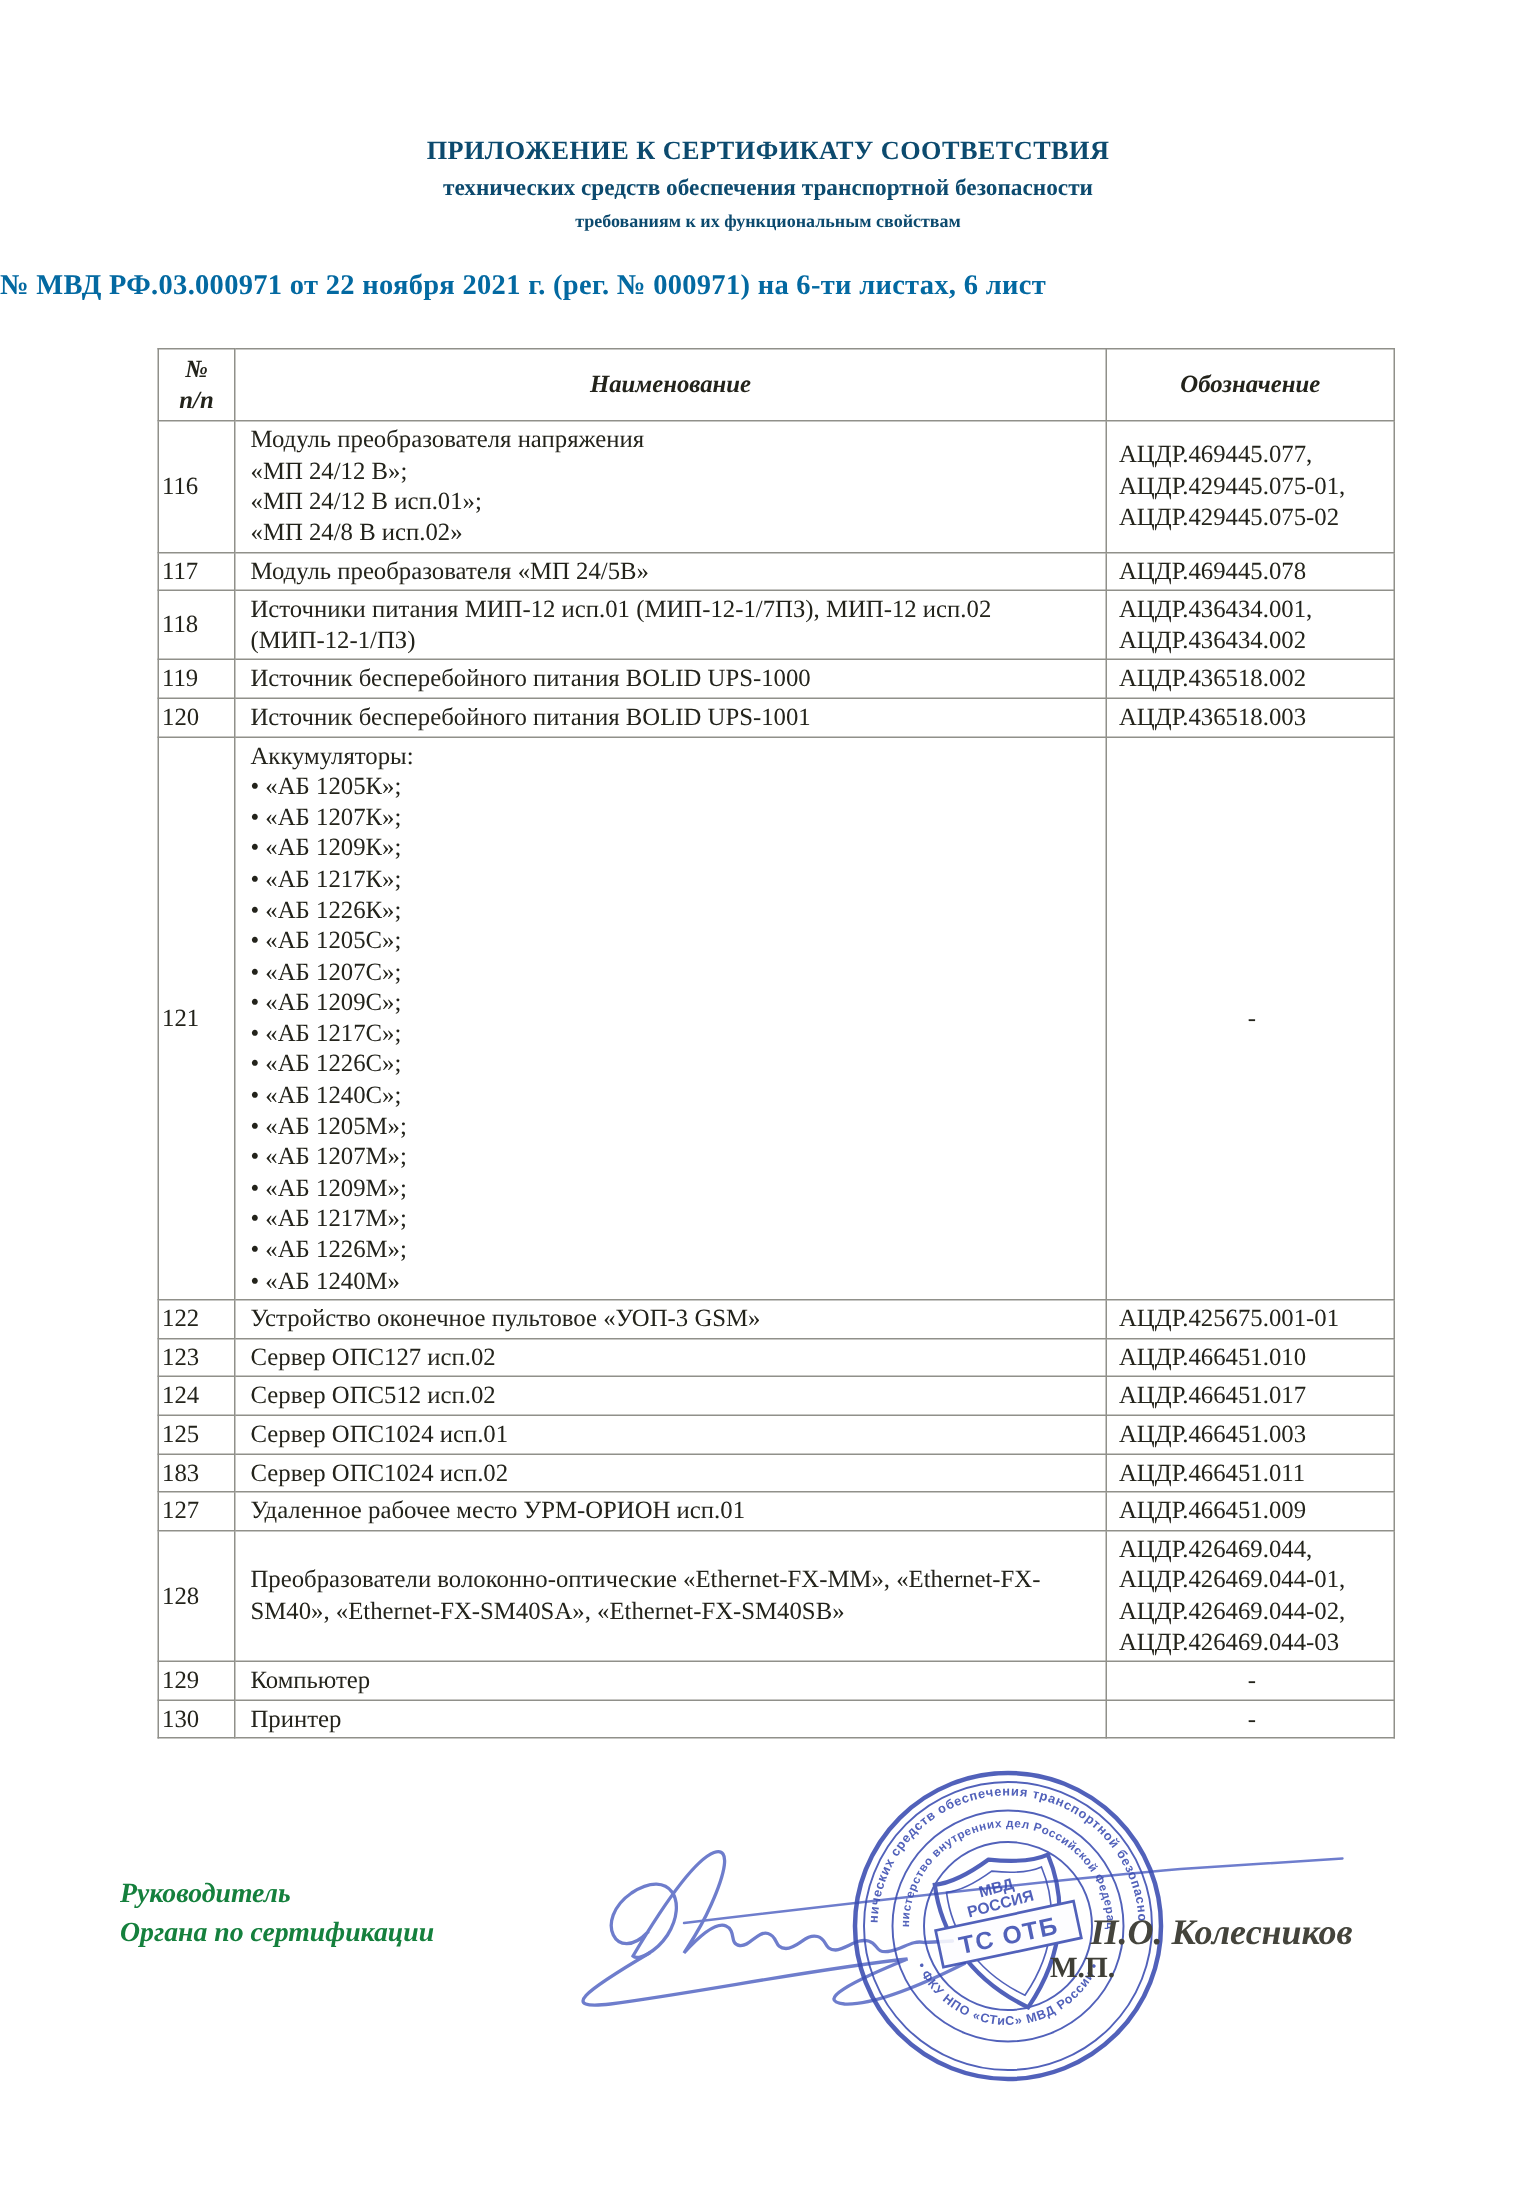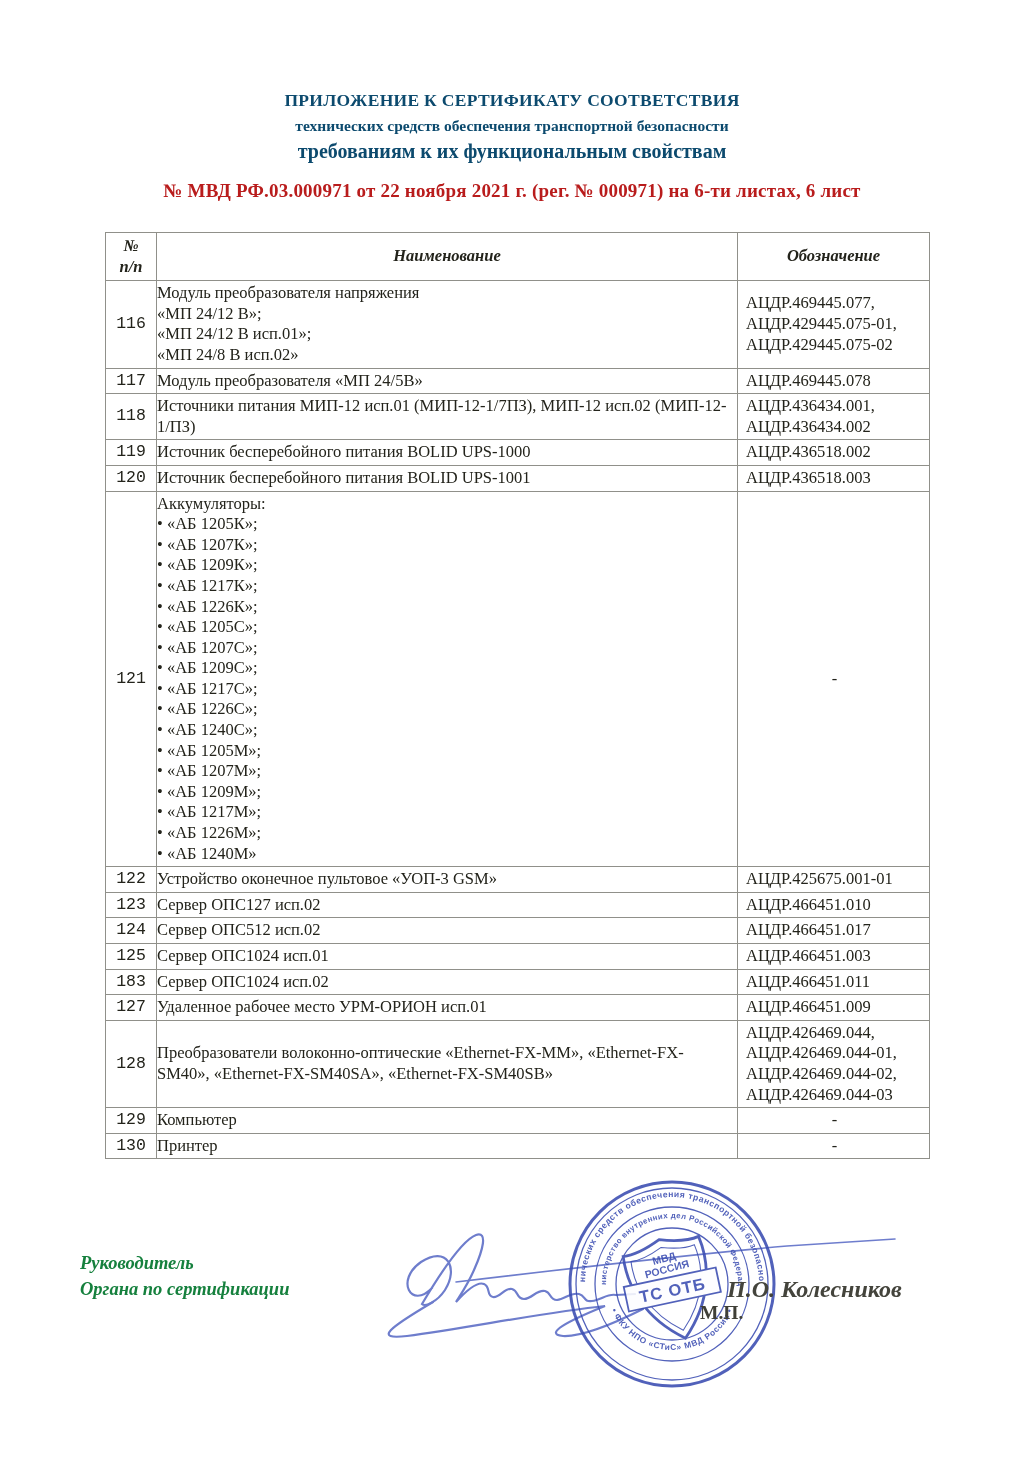--- a/index.html
+++ b/index.html
@@ -5,31 +5,31 @@
   html,body{margin:0;padding:0;}
   body{
     width:1024px;height:1457px;background:#ffffff;position:relative;overflow:hidden;
     font-family:"Liberation Serif","DejaVu Serif",serif;color:#24241c;
   }
   .page{position:absolute;inset:0;}
   
   .title-line{position:absolute;left:0;width:100%;text-align:center;font-weight:bold;color:#0c4a6e;}
   .title-main{top:90px;font-size:17.5px;letter-spacing:.3px;}
   .title-sub1{top:117px;font-size:15.5px;}
-  .title-sub2{top:140px;font-size:20px;}
-  .doc-number{position:absolute;top:180px;left:0;width:100%;text-align:center;
-    font-weight:bold;font-size:19px;color:#b91c1c;letter-spacing:.2px;}
+  .title-sub2{top:140px;font-size:12px;}
+  .doc-number{position:absolute;top:180px;left:0;width:100%;text-align:left;
+    font-weight:bold;font-size:19px;color:#0369a1;letter-spacing:.2px;}
   
   table.cert{position:absolute;left:105px;top:232px;width:824px;border-collapse:collapse;
     table-layout:fixed;font-size:16.5px;line-height:20.6px;color:#23231b;}
   .cert th,.cert td{border:1.5px solid #90908a;}
   .cert th{font-weight:bold;font-style:italic;text-align:center;vertical-align:middle;
     padding:3px 4px;white-space:pre-line;}
-  td.c-num{text-align:center;vertical-align:middle;padding:2px;font-family:Liberation Mono, monospace;}
-  td.c-name{padding:2px 8px 2px 0;vertical-align:middle;}
+  td.c-num{vertical-align:middle;padding:2px;}
+  td.c-name{padding:2px 8px 2px 10px;vertical-align:middle;}
   td.c-des{padding:2px 6px 2px 8px;vertical-align:middle;}
   td.c-des.dash{text-align:center;}
   
   .signer-role{position:absolute;left:80px;top:1250px;font-weight:bold;font-style:italic;
     font-size:18.5px;line-height:26px;color:#15803d;}
   .signer-name{position:absolute;left:727px;top:1276px;font-weight:bold;font-style:italic;
     font-size:24px;color:#44443c;white-space:nowrap;}
   .seal-mark{position:absolute;left:700px;top:1302px;font-weight:bold;
     font-size:19.5px;color:#3f3f37;}
   .signature-svg{position:absolute;left:335px;top:1222px;}

